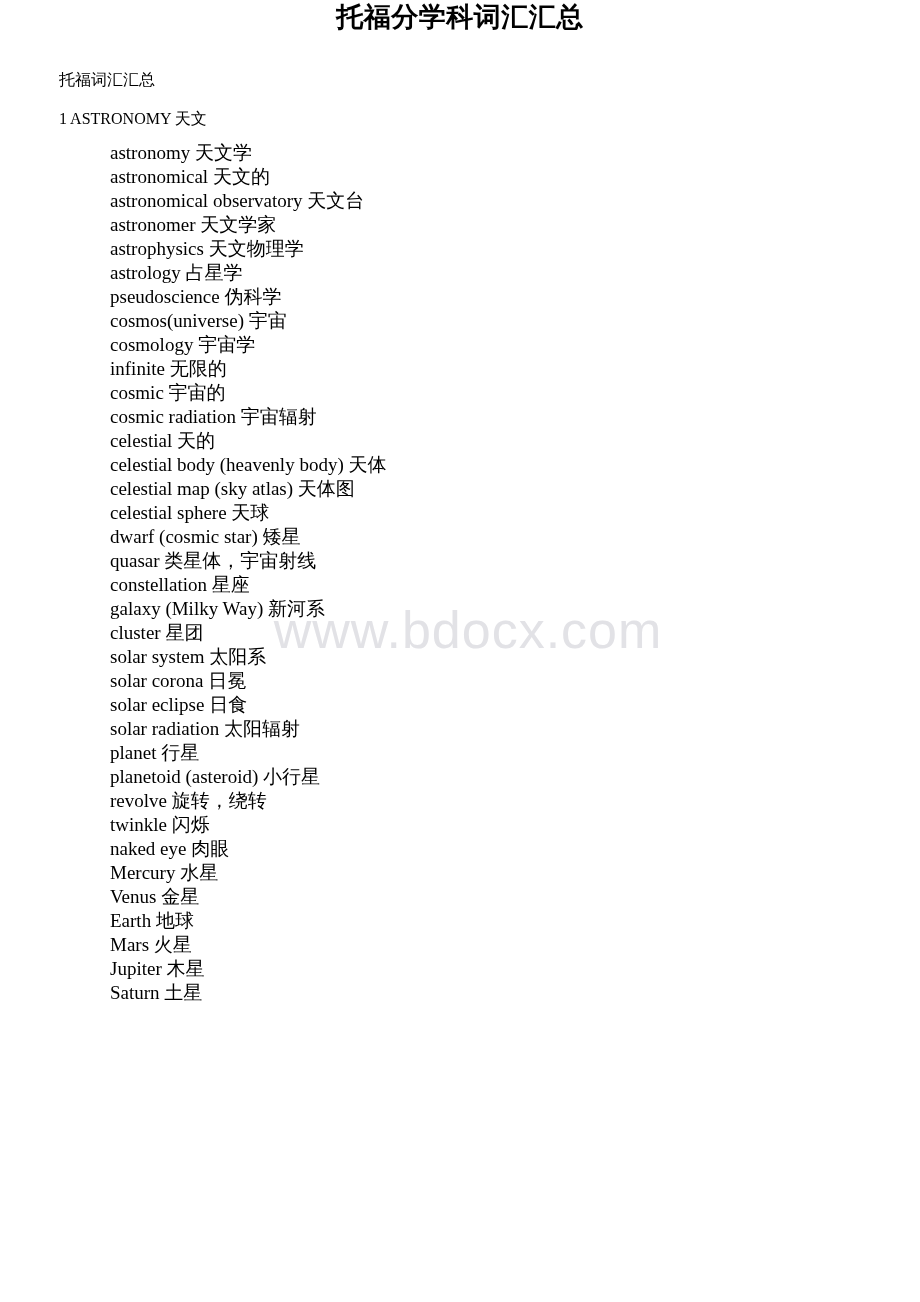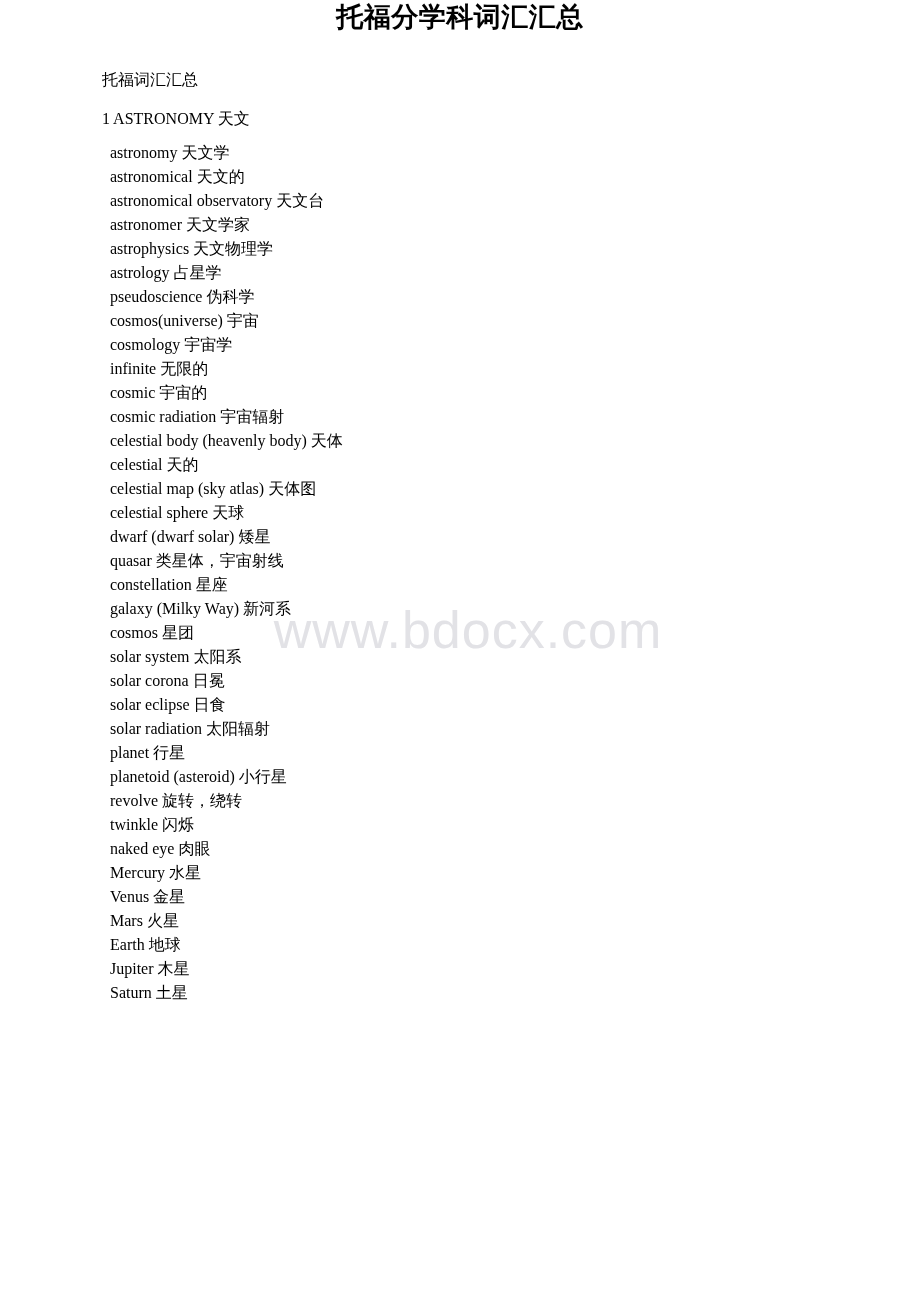--- a/index.html
+++ b/index.html
@@ -49,38 +49,38 @@
     font-family: "Liberation Serif", "DejaVu Serif", serif;
     font-weight: bold;
     font-size: 27px;
     line-height: 34px;
     letter-spacing: 0.5px;
   }
 
   .intro {
     margin: 0;
     padding-top: 26px;
-    padding-left: 102px;
+    padding-left: 59px;
     font-size: 16px;
     line-height: 39px;
   }
   .intro-line {
     margin: 0;
     white-space: pre-wrap;
   }
 
   .vocab-list {
     list-style: none;
     margin: 0;
     padding: 3px 0 0 110px;
   }
   .vocab-list li {
     margin: 0;
     padding: 0;
-    font-size: 16px;
+    font-size: 19px;
     line-height: 24px;
     white-space: pre-wrap;
   }
 </style>
 </head>
 <body>
 
 <div class="page">
 
   <div class="watermark">www.bdocx.com</div>
@@ -100,40 +100,40 @@
       <li>astronomical observatory 天文台</li>
       <li>astronomer 天文学家</li>
       <li>astrophysics 天文物理学</li>
       <li>astrology 占星学</li>
       <li>pseudoscience 伪科学</li>
       <li>cosmos(universe) 宇宙</li>
       <li>cosmology 宇宙学</li>
       <li>infinite 无限的</li>
       <li>cosmic 宇宙的</li>
       <li>cosmic radiation 宇宙辐射</li>
+      <li>celestial 天的</li>
       <li>celestial body (heavenly body) 天体</li>
-      <li>celestial 天的</li>
       <li>celestial map (sky atlas) 天体图</li>
       <li>celestial sphere 天球</li>
-      <li>dwarf (dwarf solar) 矮星</li>
+      <li>dwarf (cosmic star) 矮星</li>
       <li>quasar 类星体，宇宙射线</li>
       <li>constellation 星座</li>
       <li>galaxy (Milky Way) 新河系</li>
-      <li>cosmos 星团</li>
+      <li>cluster 星团</li>
       <li>solar system 太阳系</li>
       <li>solar corona 日冕</li>
       <li>solar eclipse 日食</li>
       <li>solar radiation 太阳辐射</li>
       <li>planet 行星</li>
       <li>planetoid (asteroid) 小行星</li>
       <li>revolve 旋转，绕转</li>
       <li>twinkle 闪烁</li>
       <li>naked eye 肉眼</li>
       <li>Mercury 水星</li>
       <li>Venus 金星</li>
+      <li>Earth 地球</li>
       <li>Mars 火星</li>
-      <li>Earth 地球</li>
       <li>Jupiter 木星</li>
       <li>Saturn 土星</li>
     </ul>
 
   </div>
 </div>
 
 </body></html>

